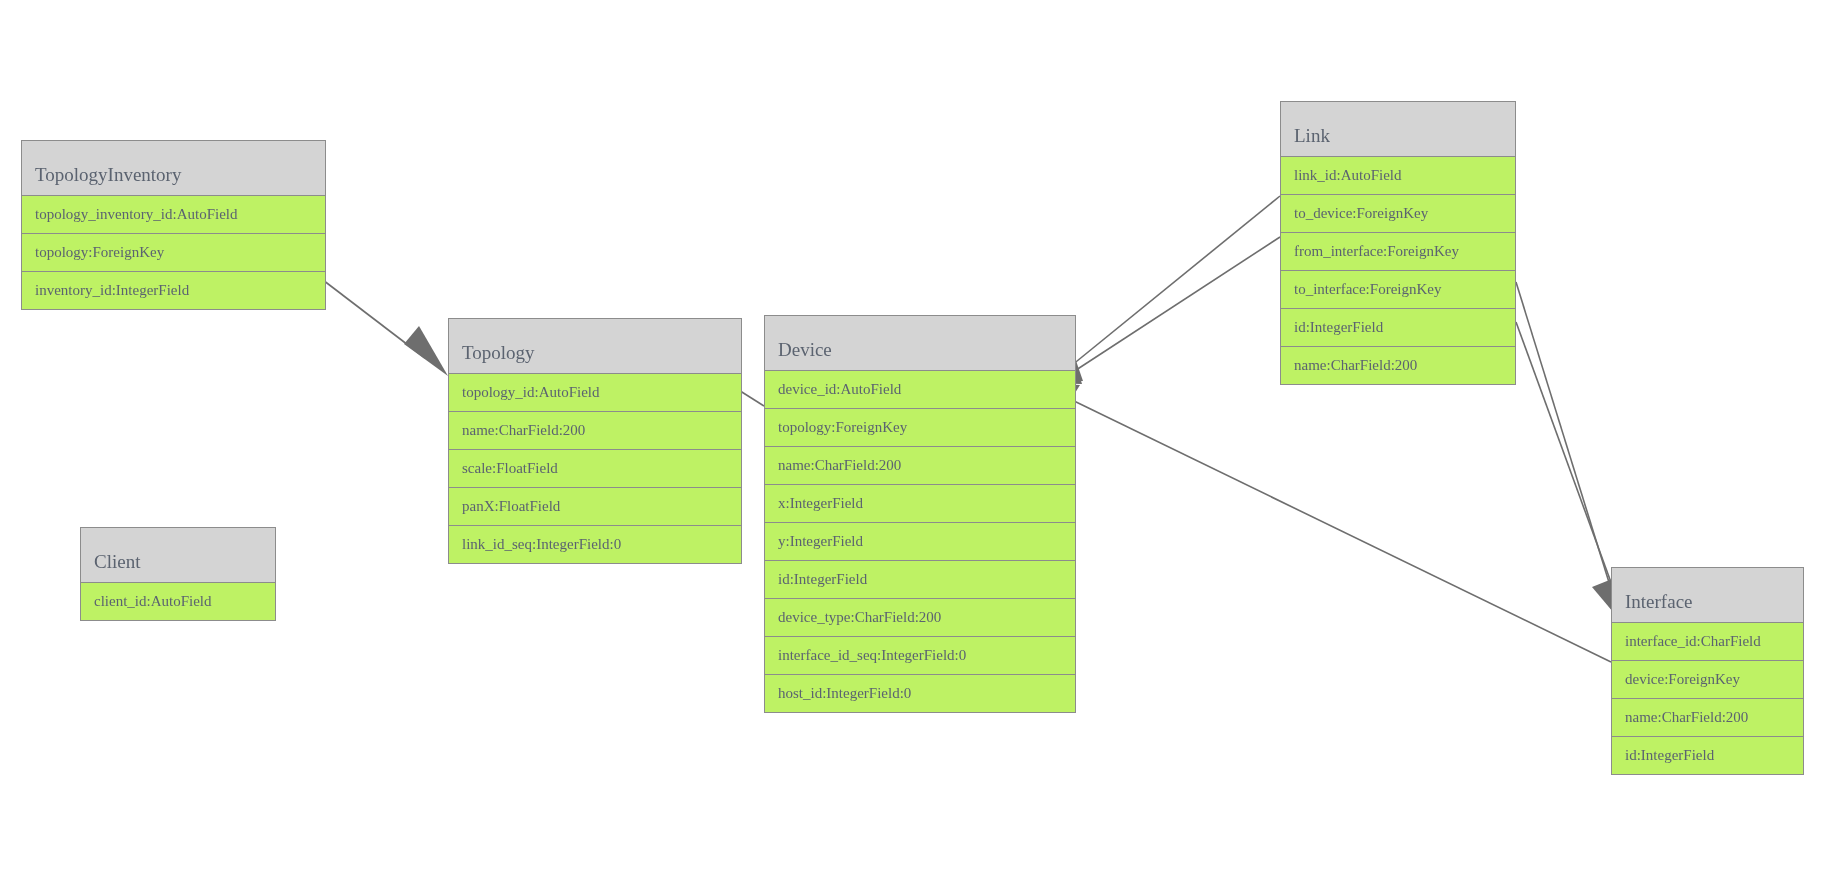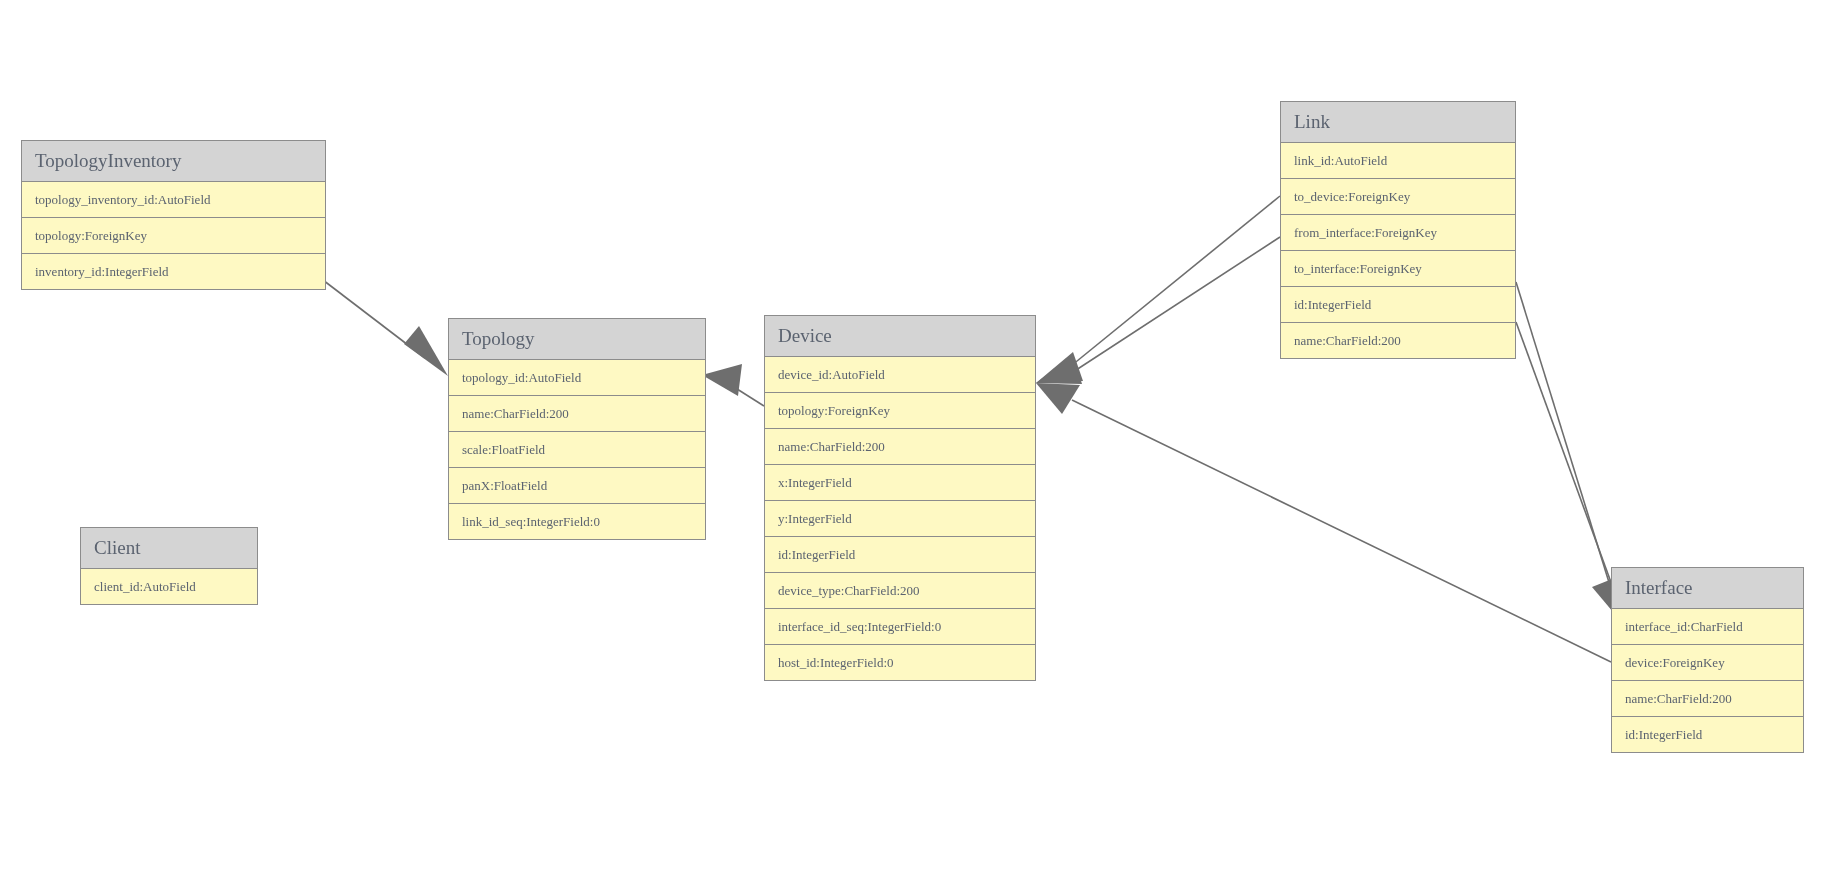--- a/index.html
+++ b/index.html
@@ -31,37 +31,37 @@
     background: #ffffff;
     z-index: 3;
   }
   .entity-header {
     box-sizing: border-box;
     background: #d4d4d4;
     border-bottom: 1px solid #8c8c8c;
     color: #5b6370;
     font-size: 19px;
     line-height: 1;
-    padding: 10px 0 11px 13px;
+    padding: 24px 0 11px 13px;
     white-space: nowrap;
     overflow: hidden;
   }
   .entity-fields {
     display: block;
   }
   .field-row {
     box-sizing: border-box;
     border-top: 1px solid #8c8c8c;
     color: #5b6370;
-    font-size: 13px;
+    font-size: 15px;
     line-height: 1;
     padding: 11px 0 11px 13px;
     white-space: nowrap;
     overflow: hidden;
-    background: #fef9c3;
+    background: #bef264;
   }
   .field-row:first-child {
     border-top: none;
   }
 </style>
 </head>
 <body>
 
 <div id="canvas">
 
@@ -105,32 +105,32 @@
 
   <div class="entity" style="left:21px; top:140px; width:305px;">
     <div class="entity-header">TopologyInventory</div>
     <div class="entity-fields">
       <div class="field-row">topology_inventory_id:AutoField</div>
       <div class="field-row">topology:ForeignKey</div>
       <div class="field-row">inventory_id:IntegerField</div>
     </div>
   </div>
 
-  <div class="entity" style="left:448px; top:318px; width:258px;">
+  <div class="entity" style="left:448px; top:318px; width:294px;">
     <div class="entity-header">Topology</div>
     <div class="entity-fields">
       <div class="field-row">topology_id:AutoField</div>
       <div class="field-row">name:CharField:200</div>
       <div class="field-row">scale:FloatField</div>
       <div class="field-row">panX:FloatField</div>
       <div class="field-row">link_id_seq:IntegerField:0</div>
     </div>
   </div>
 
-  <div class="entity" style="left:764px; top:315px; width:272px;">
+  <div class="entity" style="left:764px; top:315px; width:312px;">
     <div class="entity-header">Device</div>
     <div class="entity-fields">
       <div class="field-row">device_id:AutoField</div>
       <div class="field-row">topology:ForeignKey</div>
       <div class="field-row">name:CharField:200</div>
       <div class="field-row">x:IntegerField</div>
       <div class="field-row">y:IntegerField</div>
       <div class="field-row">id:IntegerField</div>
       <div class="field-row">device_type:CharField:200</div>
       <div class="field-row">interface_id_seq:IntegerField:0</div>
@@ -153,20 +153,20 @@
   <div class="entity" style="left:1611px; top:567px; width:193px;">
     <div class="entity-header">Interface</div>
     <div class="entity-fields">
       <div class="field-row">interface_id:CharField</div>
       <div class="field-row">device:ForeignKey</div>
       <div class="field-row">name:CharField:200</div>
       <div class="field-row">id:IntegerField</div>
     </div>
   </div>
 
-  <div class="entity" style="left:80px; top:527px; width:178px;">
+  <div class="entity" style="left:80px; top:527px; width:196px;">
     <div class="entity-header">Client</div>
     <div class="entity-fields">
       <div class="field-row">client_id:AutoField</div>
     </div>
   </div>
 
 </div>
 
 </body></html>

